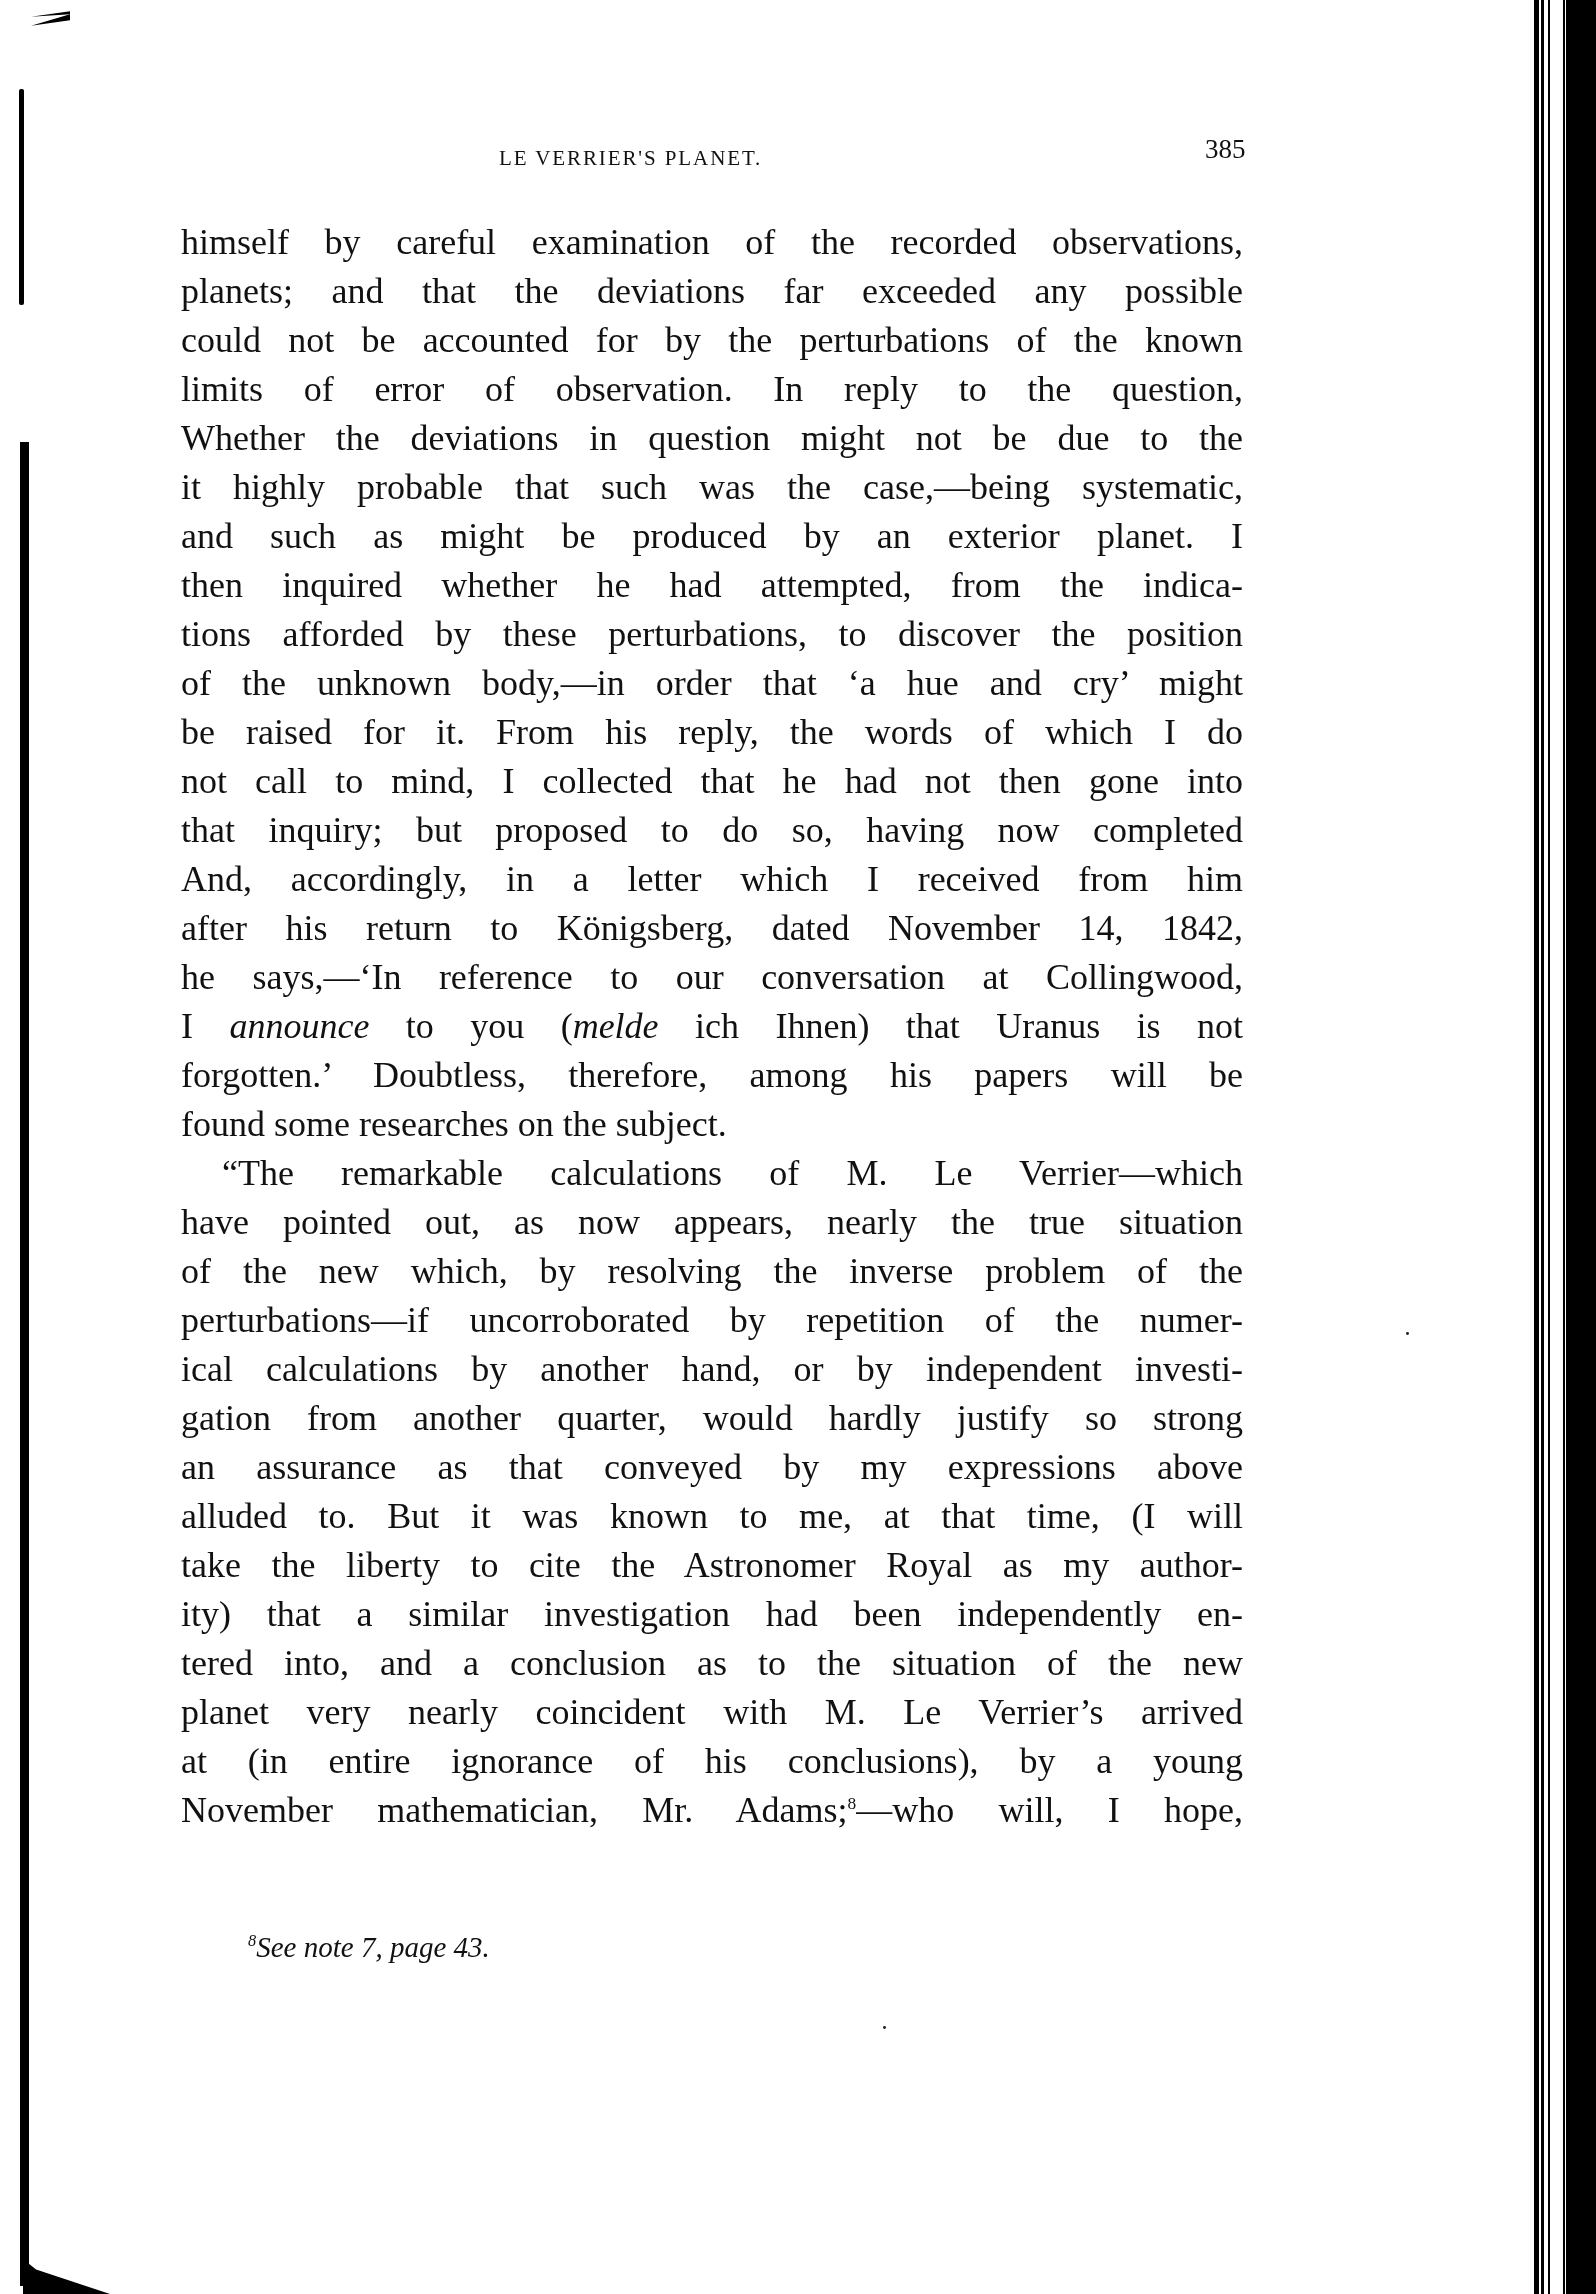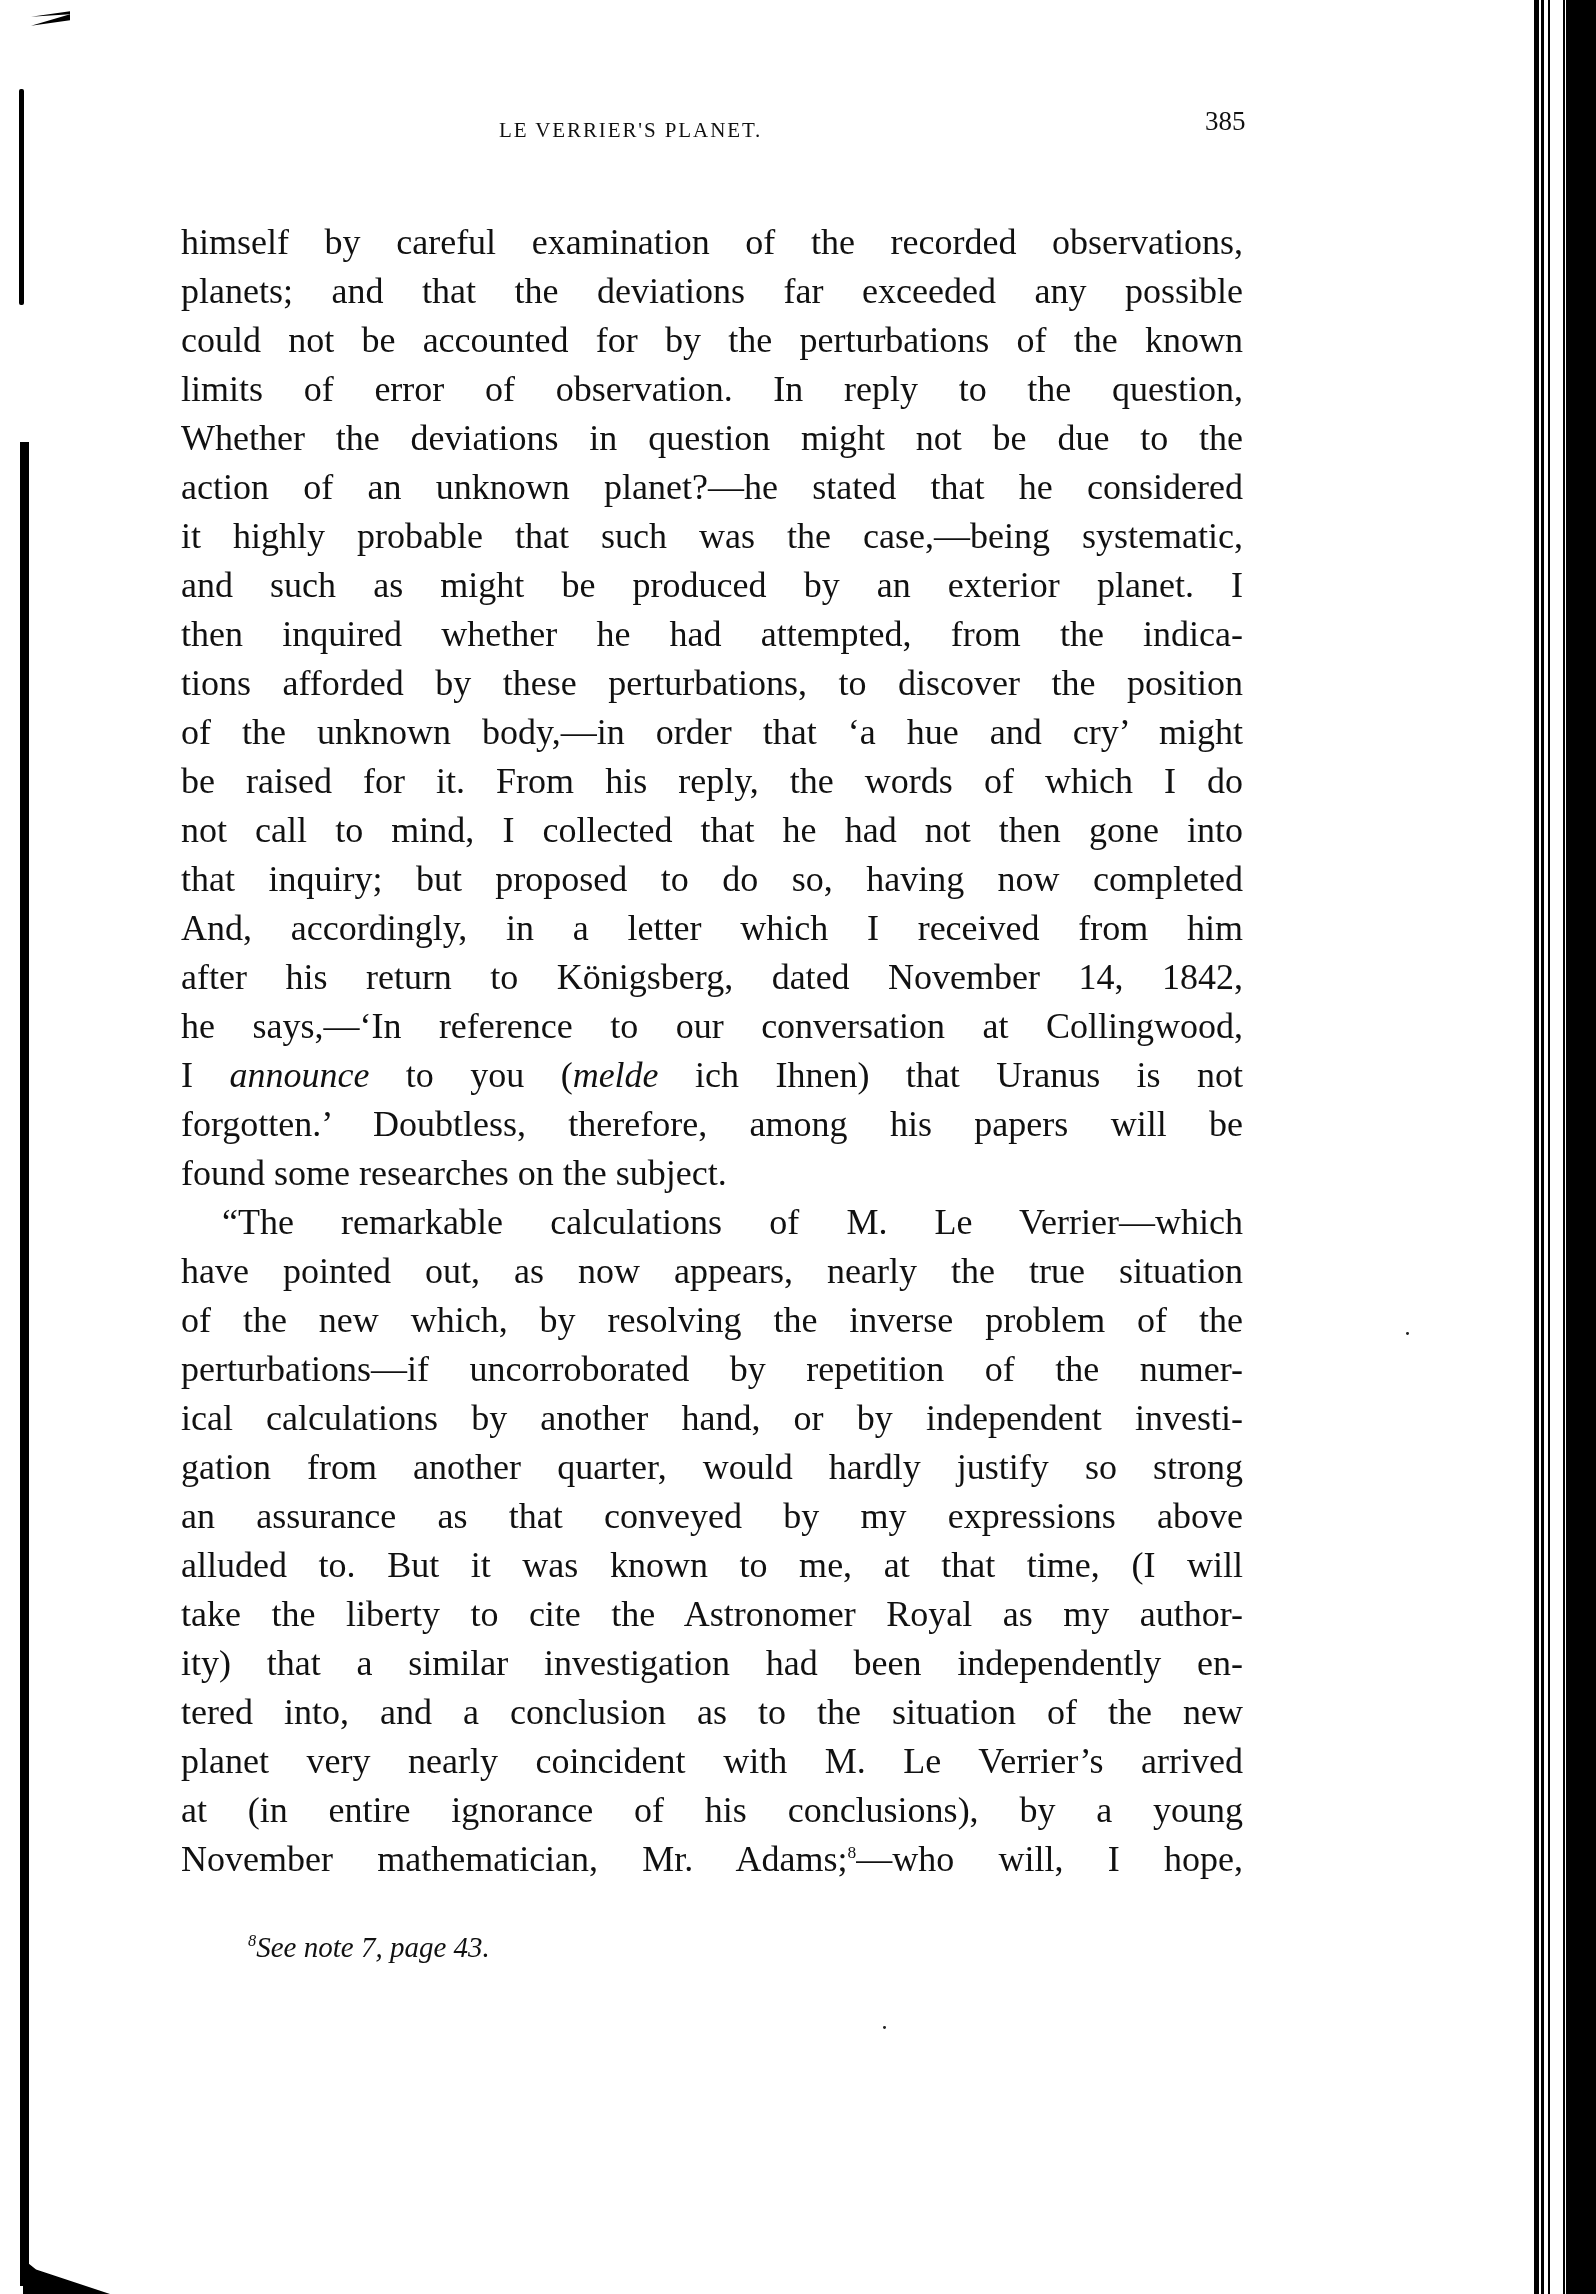--- a/index.html
+++ b/index.html
@@ -54,21 +54,21 @@
     .edge-right .b1 { left: 63px; width: 4.8px; }
     .edge-right .b2 { left: 70px; width: 2.9px; }
     .edge-right .b3 { left: 77px; width: 1.9px; }
     .edge-right .b4 { left: 92px; width: 1.9px; }
     .edge-right .b5 { left: 95px; width: 31px; }
     .speck { position: absolute; width: 2.9px; height: 2.9px; background: #222; border-radius: 50%; }
 
     
     .page-header {
       position: absolute;
-      left: 180px; top: 106px;
+      left: 180px; top: 134px;
       width: 1062px;
       height: 48px;
       text-align: right;
     }
     .running-head {
       position: absolute;
       left: 319px; top: 11.6px;
       font-size: 24px;
       letter-spacing: 1.9px;
       font-variant: small-caps;
@@ -127,21 +127,20 @@
   <span class="running-head">LE VERRIER'S PLANET.</span>
   <span class="page-number">385</span>
 </div>
 
 <div class="text-block">
   <span class="line">himself by careful examination of the recorded observations,</span>
   <span class="line">planets; and that the deviations far exceeded any possible</span>
   <span class="line">could not be accounted for by the perturbations of the known</span>
   <span class="line">limits of error of observation.  In reply to the question,</span>
   <span class="line">Whether the deviations in question might not be due to the</span>
-  <span class="line">action of an unknown planet?—he stated that he considered</span>
   <span class="line">it highly probable that such was the case,—being systematic,</span>
   <span class="line">and such as might be produced by an exterior planet.  I</span>
   <span class="line">then inquired whether he had attempted, from the indica-</span>
   <span class="line">tions afforded by these perturbations, to discover the position</span>
   <span class="line">of the unknown body,—in order that ‘a hue and cry’ might</span>
   <span class="line">be raised for it.  From his reply, the words of which I do</span>
   <span class="line">not call to mind, I collected that he had not then gone into</span>
   <span class="line">that inquiry; but proposed to do so, having now completed</span>
   <span class="line">And, accordingly, in a letter which I received from him</span>
   <span class="line">after his return to Königsberg, dated November 14, 1842,</span>

